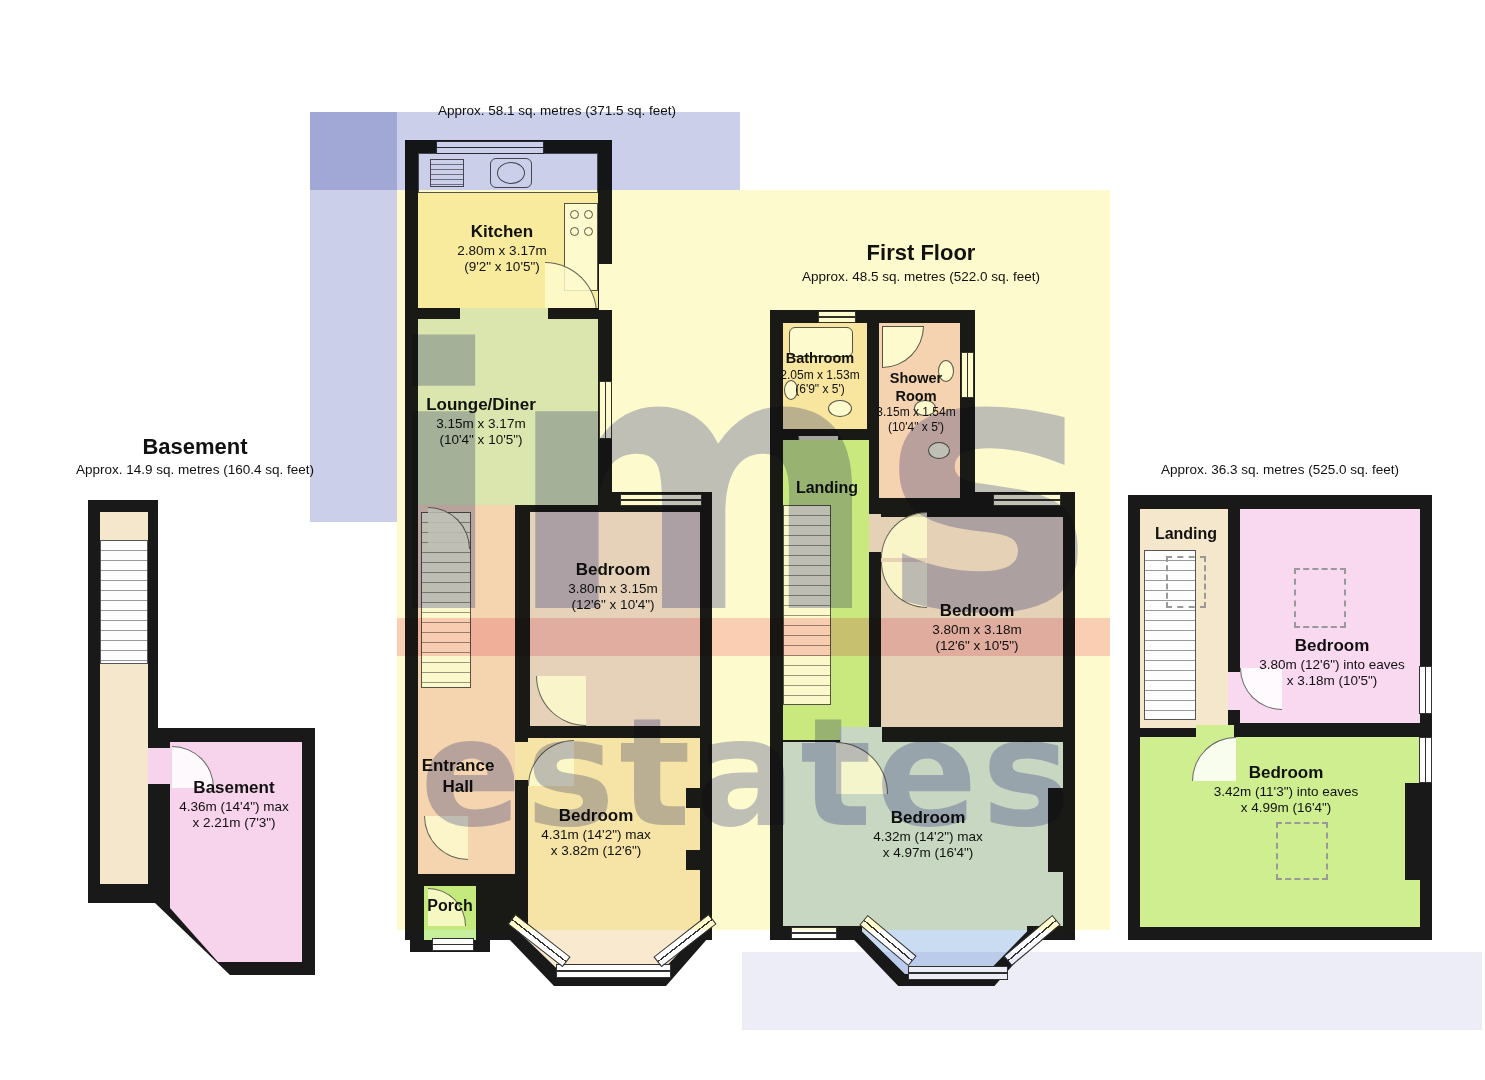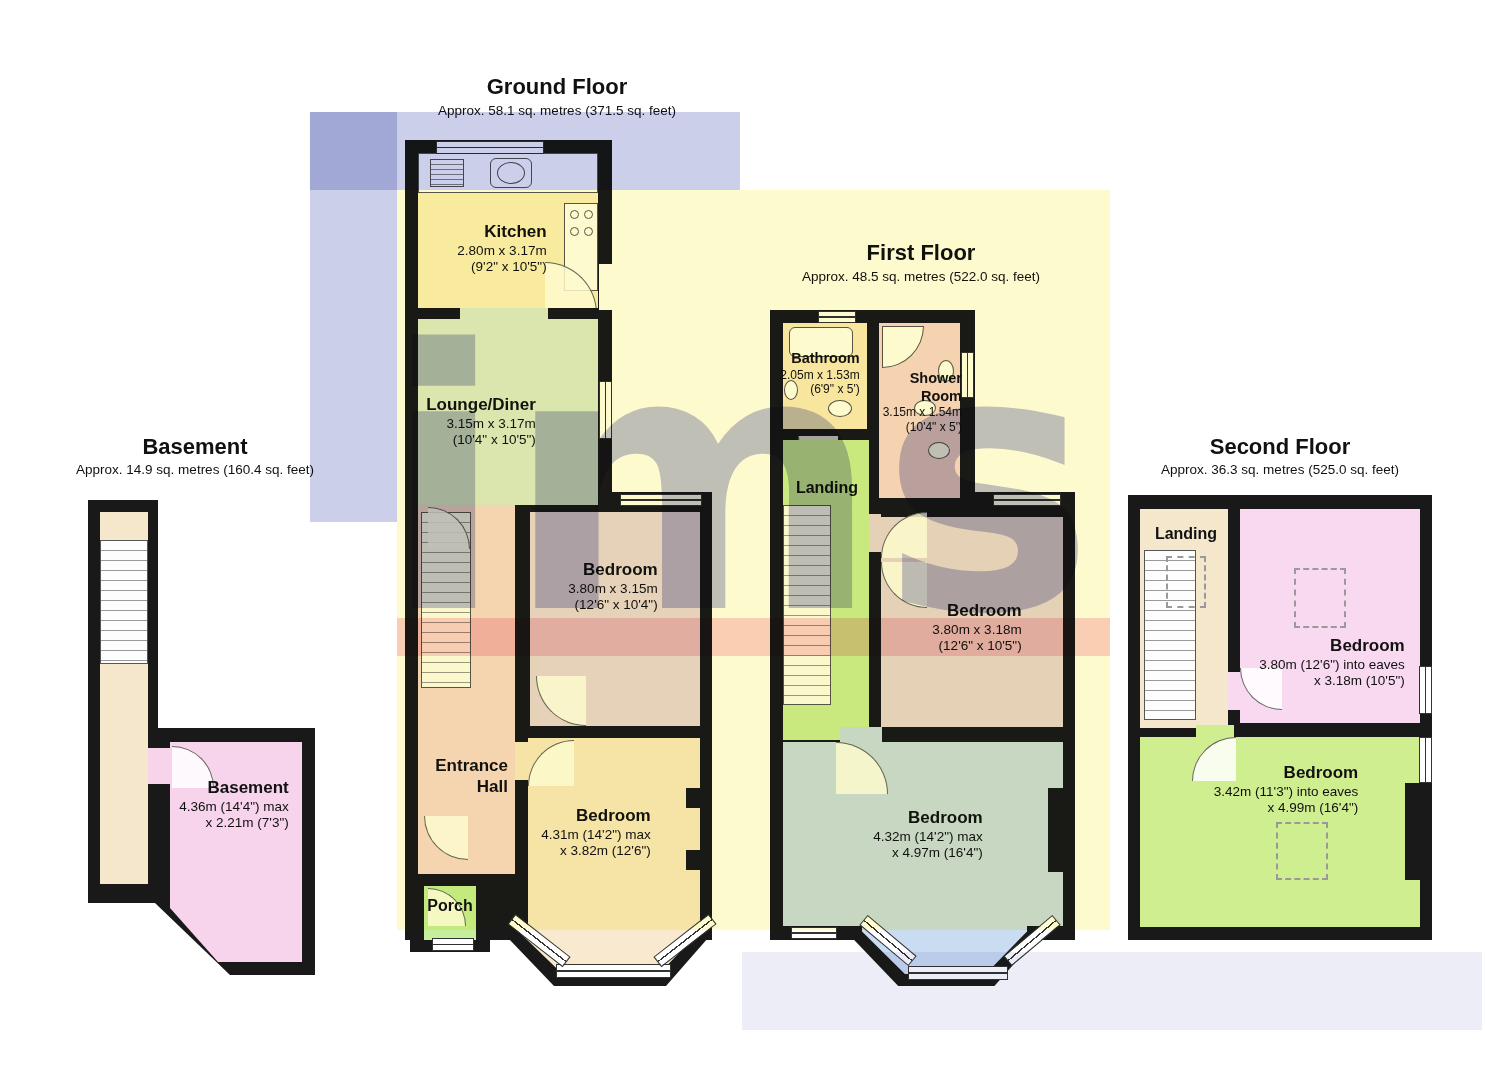--- a/index.html
+++ b/index.html
@@ -9,48 +9,46 @@
   .r{position:absolute;}
   .w{position:absolute;border:1px solid #333;box-sizing:border-box;
      background:linear-gradient(#fff 44%,#333 44%,#333 56%,#fff 56%);}
   .wv{position:absolute;border:1px solid #333;box-sizing:border-box;
      background:linear-gradient(90deg,#fff 44%,#333 44%,#333 56%,#fff 56%);}
   .st{position:absolute;background:repeating-linear-gradient(180deg,#fdfdfd 0 9px,#9a9a9a 9px 10px);
       border:1px solid #555;box-sizing:border-box;}
   .dr{position:absolute;background:rgba(255,255,255,0.85);border:0 solid #666;box-sizing:border-box;}
   .dash{position:absolute;border:2px dashed #999;box-sizing:border-box;}
   .fix{position:absolute;background:#fff;border:1px solid #555;box-sizing:border-box;}
-  .lab{position:absolute;text-align:right;transform:translateX(-50%);line-height:1.22;white-space:nowrap;}
+  .lab{position:absolute;text-align:center;transform:translateX(-50%);line-height:1.22;white-space:nowrap;}
   .lab.wrap{white-space:normal;}
   .lab .nm{font-weight:bold;font-size:17px;}
   .lab .dm{font-size:13.5px;}
   .lab.sm .nm{font-size:14.5px;}
   .lab.sm .dm{font-size:12px;}
   .ftitle{position:absolute;text-align:center;font-weight:bold;font-size:22px;}
   .fsub{position:absolute;text-align:center;font-size:13.5px;}
   .ov{position:absolute;mix-blend-mode:multiply;pointer-events:none;}
   .wm{position:absolute;mix-blend-mode:multiply;font-weight:bold;line-height:0.9;
       color:rgba(100,104,182,0.40);font-family:"DejaVu Sans",sans-serif;pointer-events:none;}
   .footer{position:absolute;left:0;width:1485px;text-align:center;font-size:19px;}
 </style>
 </head>
 <body>
 
 <div id="canvas">
 
-  <div class="ftitle" style="left:382px;top:74px;width:350px">Ground Floor</div>
   <div class="fsub" style="left:382px;top:103px;width:350px">Approx. 58.1 sq. metres (371.5 sq. feet)</div>
 
   <div class="ftitle" style="left:746px;top:240px;width:350px">First Floor</div>
   <div class="fsub" style="left:746px;top:269px;width:350px">Approx. 48.5 sq. metres (522.0 sq. feet)</div>
 
   <div class="ftitle" style="left:20px;top:434px;width:350px">Basement</div>
   <div class="fsub" style="left:20px;top:462px;width:350px">Approx. 14.9 sq. metres (160.4 sq. feet)</div>
 
-  <div class="ftitle" style="left:1105px;top:434px;width:350px">Second Floor</div>
   <div class="fsub" style="left:1105px;top:462px;width:350px">Approx. 36.3 sq. metres (525.0 sq. feet)</div>
 
   <div class="b" style="left:88px;top:500px;width:227px;height:475px;
        clip-path:polygon(0 0,70px 0,70px 228px,227px 228px,227px 475px,142px 475px,67px 403px,0 403px)"></div>
   <div class="r" style="left:100px;top:512px;width:48px;height:372px;background:#F5E7CC"></div>
   <div class="st" style="left:100px;top:540px;width:48px;height:124px"></div>
   <div class="r" style="left:170px;top:742px;width:132px;height:220px;background:#F7D3EC;
        clip-path:polygon(0 0,132px 0,132px 220px,48px 220px,0 166px)"></div>
   <div class="r" style="left:148px;top:748px;width:22px;height:36px;background:#F7D3EC"></div>
   <div class="dr" style="left:172px;top:746px;width:42px;height:42px;border-top-width:1.5px;border-right-width:1.5px;border-top-right-radius:100%"></div>
@@ -232,15 +230,16 @@
     <div class="dm">3.42m (11'3") into eaves</div>
     <div class="dm">x 4.99m (16'4")</div>
   </div>
 
   <div class="ov" style="left:310px;top:112px;width:430px;height:78px;background:rgba(200,204,232,0.95)"></div>
   <div class="ov" style="left:310px;top:112px;width:87px;height:410px;background:rgba(200,204,232,0.95)"></div>
   <div class="ov" style="left:397px;top:190px;width:713px;height:740px;background:rgba(253,249,200,0.9)"></div>
   <div class="ov" style="left:397px;top:618px;width:713px;height:38px;background:rgba(247,166,190,0.5)"></div>
   <div class="ov" style="left:742px;top:952px;width:740px;height:78px;background:rgba(228,230,242,0.7)"></div>
   <div class="wm" style="left:382px;top:322px;font-size:360px">ims</div>
+  <div class="wm" style="left:420px;top:706px;font-size:150px;letter-spacing:4px">estates</div>
 
 
 </div>
 
 </body></html>

